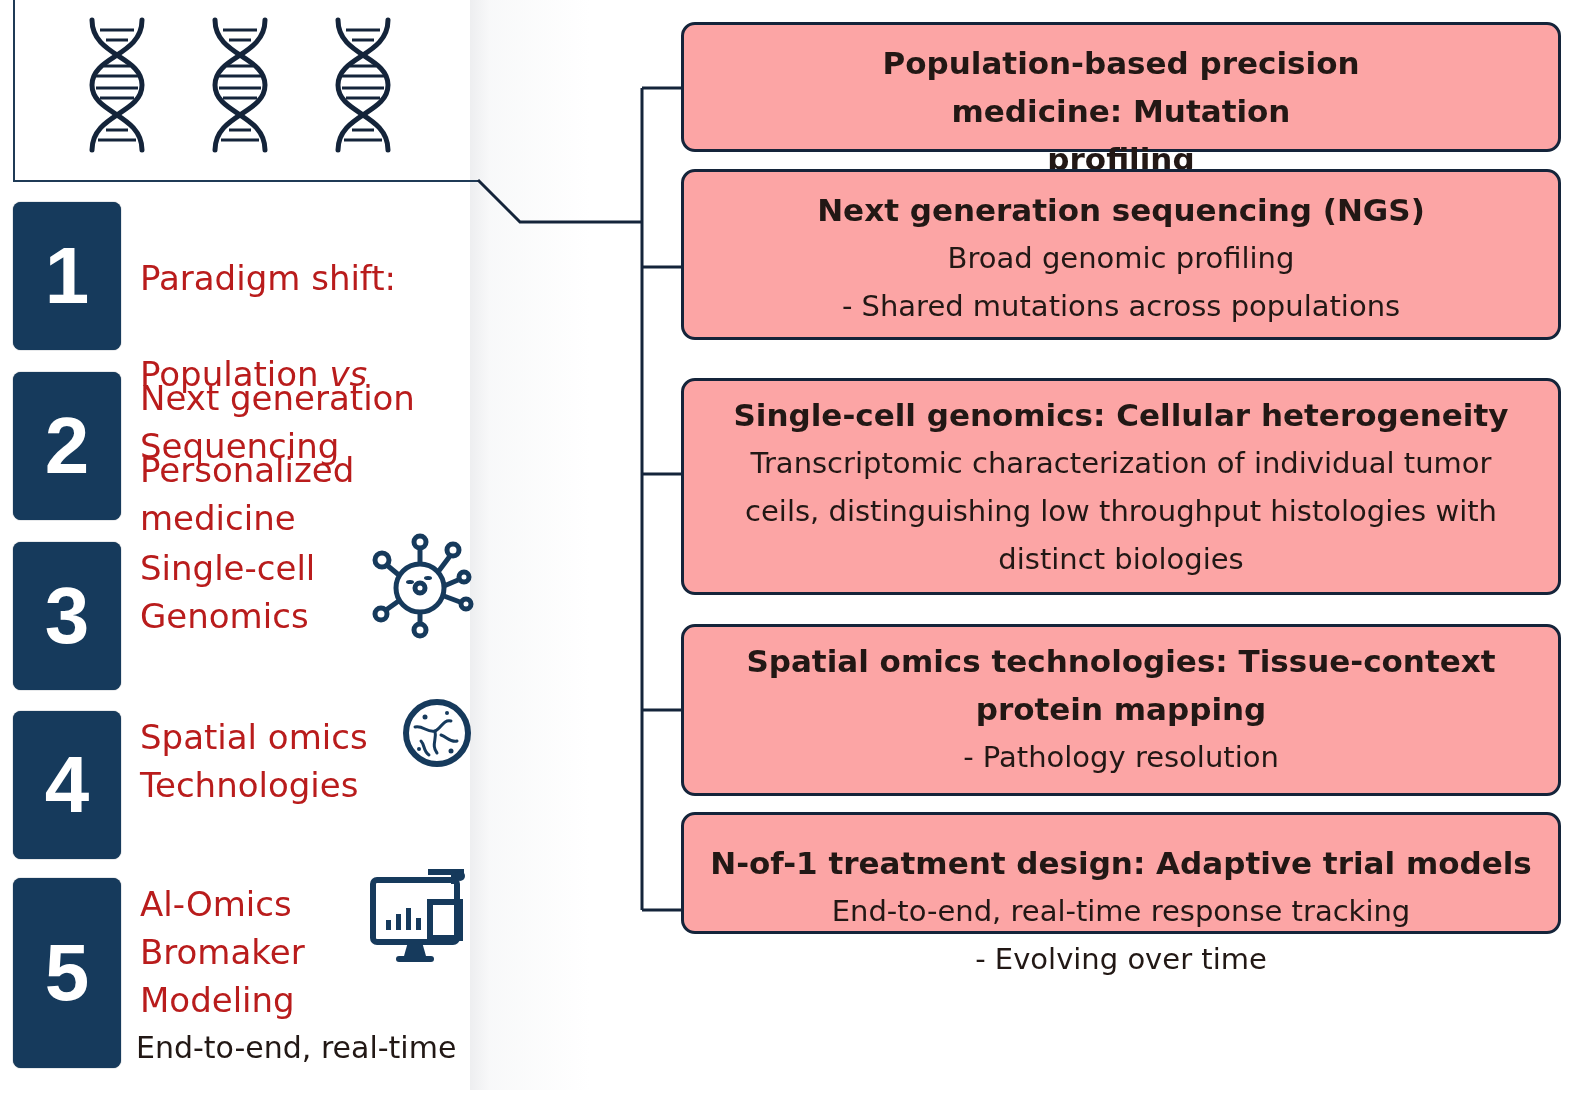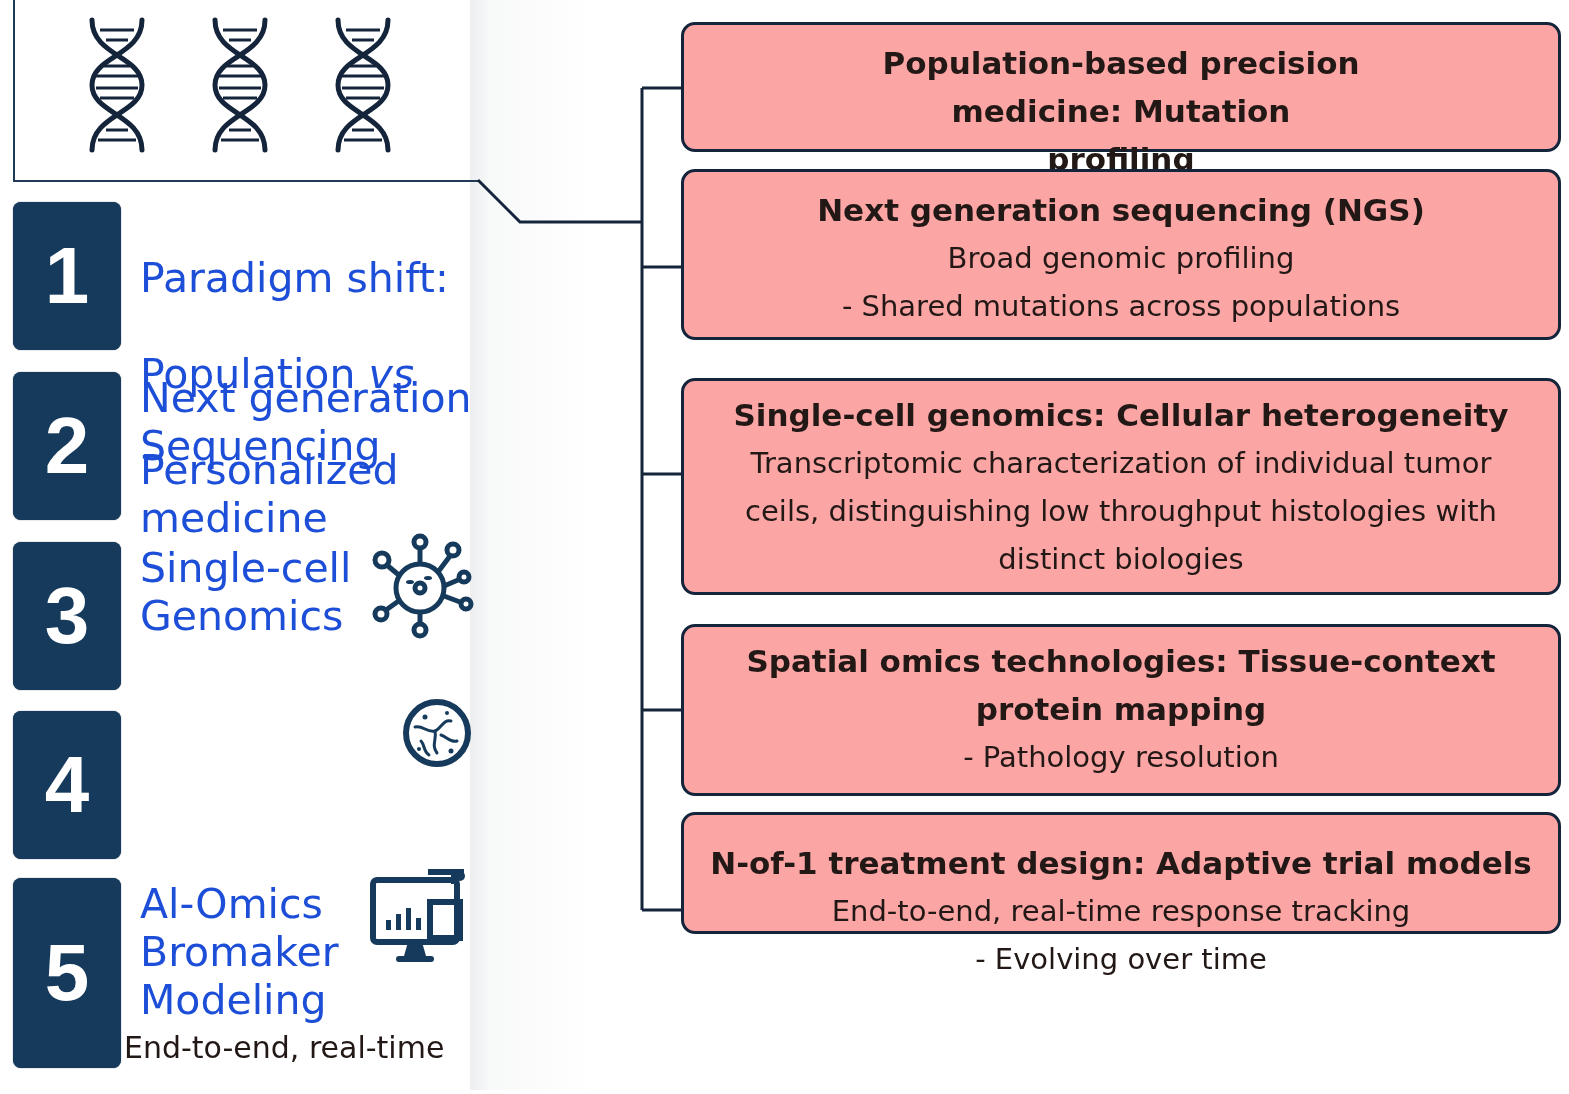--- a/index.html
+++ b/index.html
@@ -8,24 +8,24 @@
   .shade { position:absolute; left:470px; top:0; width:170px; height:1090px;
            background:linear-gradient(to right, rgba(235,236,238,0.9) 0px, rgba(245,246,247,0.7) 20px, rgba(255,255,255,0) 120px); }
   .left-shade { position:absolute; left:0; top:0; width:480px; height:1090px; background:#ffffff; }
   .dna-frame { position:absolute; left:13px; top:0; width:465px; height:180px;
                border-left:2px solid #1f3a56; border-bottom:2px solid #1f3a56; }
   .dna { position:absolute; top:16px; width:62px; height:138px; }
   .item { position:absolute; left:13px; width:460px; }
   .badge { position:absolute; left:0; top:0; width:108px; background:#163a5c; border-radius:8px;
            color:#ffffff; font-family:"Liberation Sans", sans-serif; font-weight:bold; font-size:80px;
            display:flex; align-items:center; justify-content:center; box-shadow:0 0 1px #0b2238; }
-  .item-label { position:absolute; left:127px; top:2px; font-size:41px; line-height:48px; color:#1d4ed8;
+  .item-label { position:absolute; left:127px; top:2px; font-size:34px; line-height:48px; color:#b91c1c;
                 white-space:pre-line; }
   .item-label i { font-style:italic;text-align:right; }
-  .item-sub { position:absolute; left:111px; font-size:30px; color:#221815; white-space:nowrap; }
+  .item-sub { position:absolute; left:123px; font-size:30px; color:#221815; white-space:nowrap; }
   .item-icon { position:absolute; }
   .box { position:absolute; left:681px; width:880px; border:3px solid #14243a; border-radius:14px;
          background:#fca5a5; text-align:center; box-sizing:border-box; }
   .box-title { font-family:"DejaVu Sans", sans-serif; font-weight:bold; font-size:31px; line-height:48px; color:#221815; }
   .box-line { font-family:"DejaVu Sans", sans-serif; font-size:29px; line-height:48px; color:#221815; }
   svg.connectors { position:absolute; left:0; top:0; }
 </style>
 </head>
 <body>
 
@@ -134,20 +134,22 @@
     </g>
     <g fill="#163a5c">
         <ellipse cx="42" cy="52" rx="4" ry="2"></ellipse>
         <ellipse cx="60" cy="48" rx="4" ry="2"></ellipse>
       </g>
   </svg>
 </div>
 
 <div class="item" style="top:711px;height:150px">
   <div class="badge" style="height:148px">4</div>
+  <div class="item-label">Spatial omics
+Technologies</div>
   <svg class="item-icon" style="left:388px;top:-14px" width="72" height="72" viewBox="0 0 72 72">
     <circle cx="36" cy="36" r="31" fill="none" stroke="#163a5c" stroke-width="6"></circle>
     <g fill="none" stroke="#163a5c" stroke-width="3" stroke-linecap="round">
       <path d="M14 30 C22 28 26 36 34 34 C40 32 42 22 50 24"></path>
       <path d="M34 34 C36 42 30 48 36 56"></path>
       <path d="M40 38 C46 40 50 46 56 44"></path>
       <path d="M20 44 C24 48 22 54 28 58"></path>
     </g>
     <g fill="#163a5c">
         <circle cx="24" cy="20" r="2.5"></circle>

